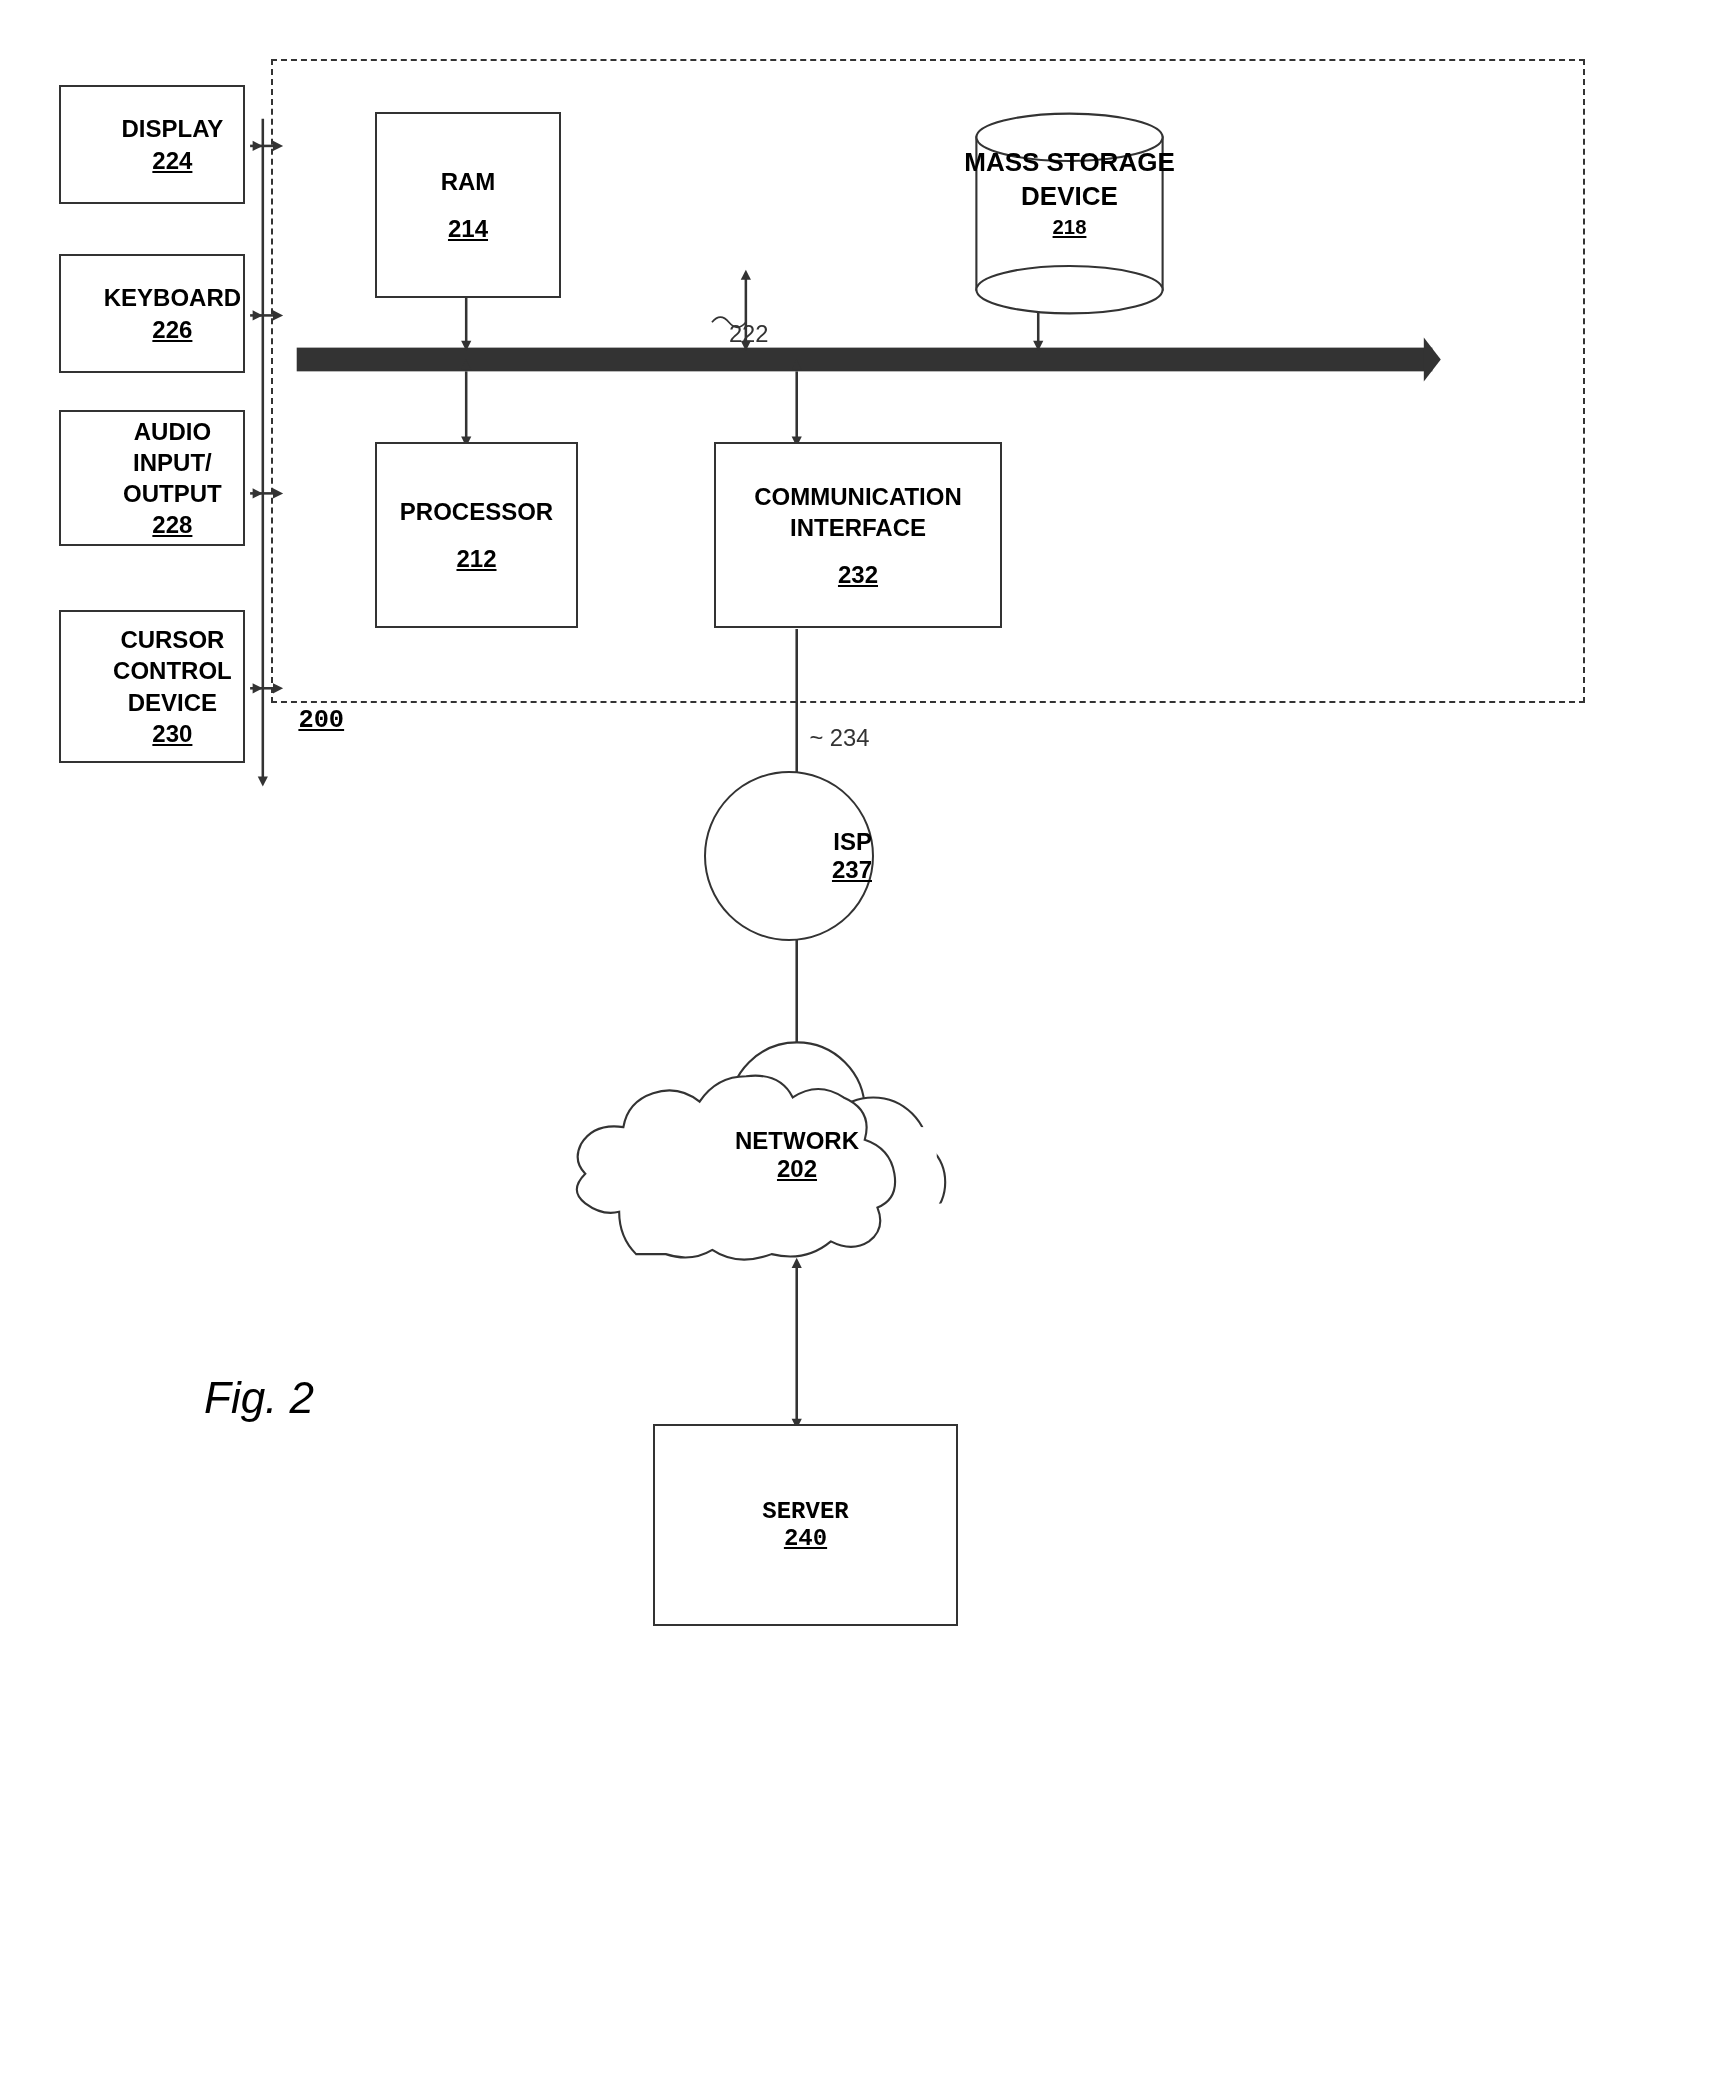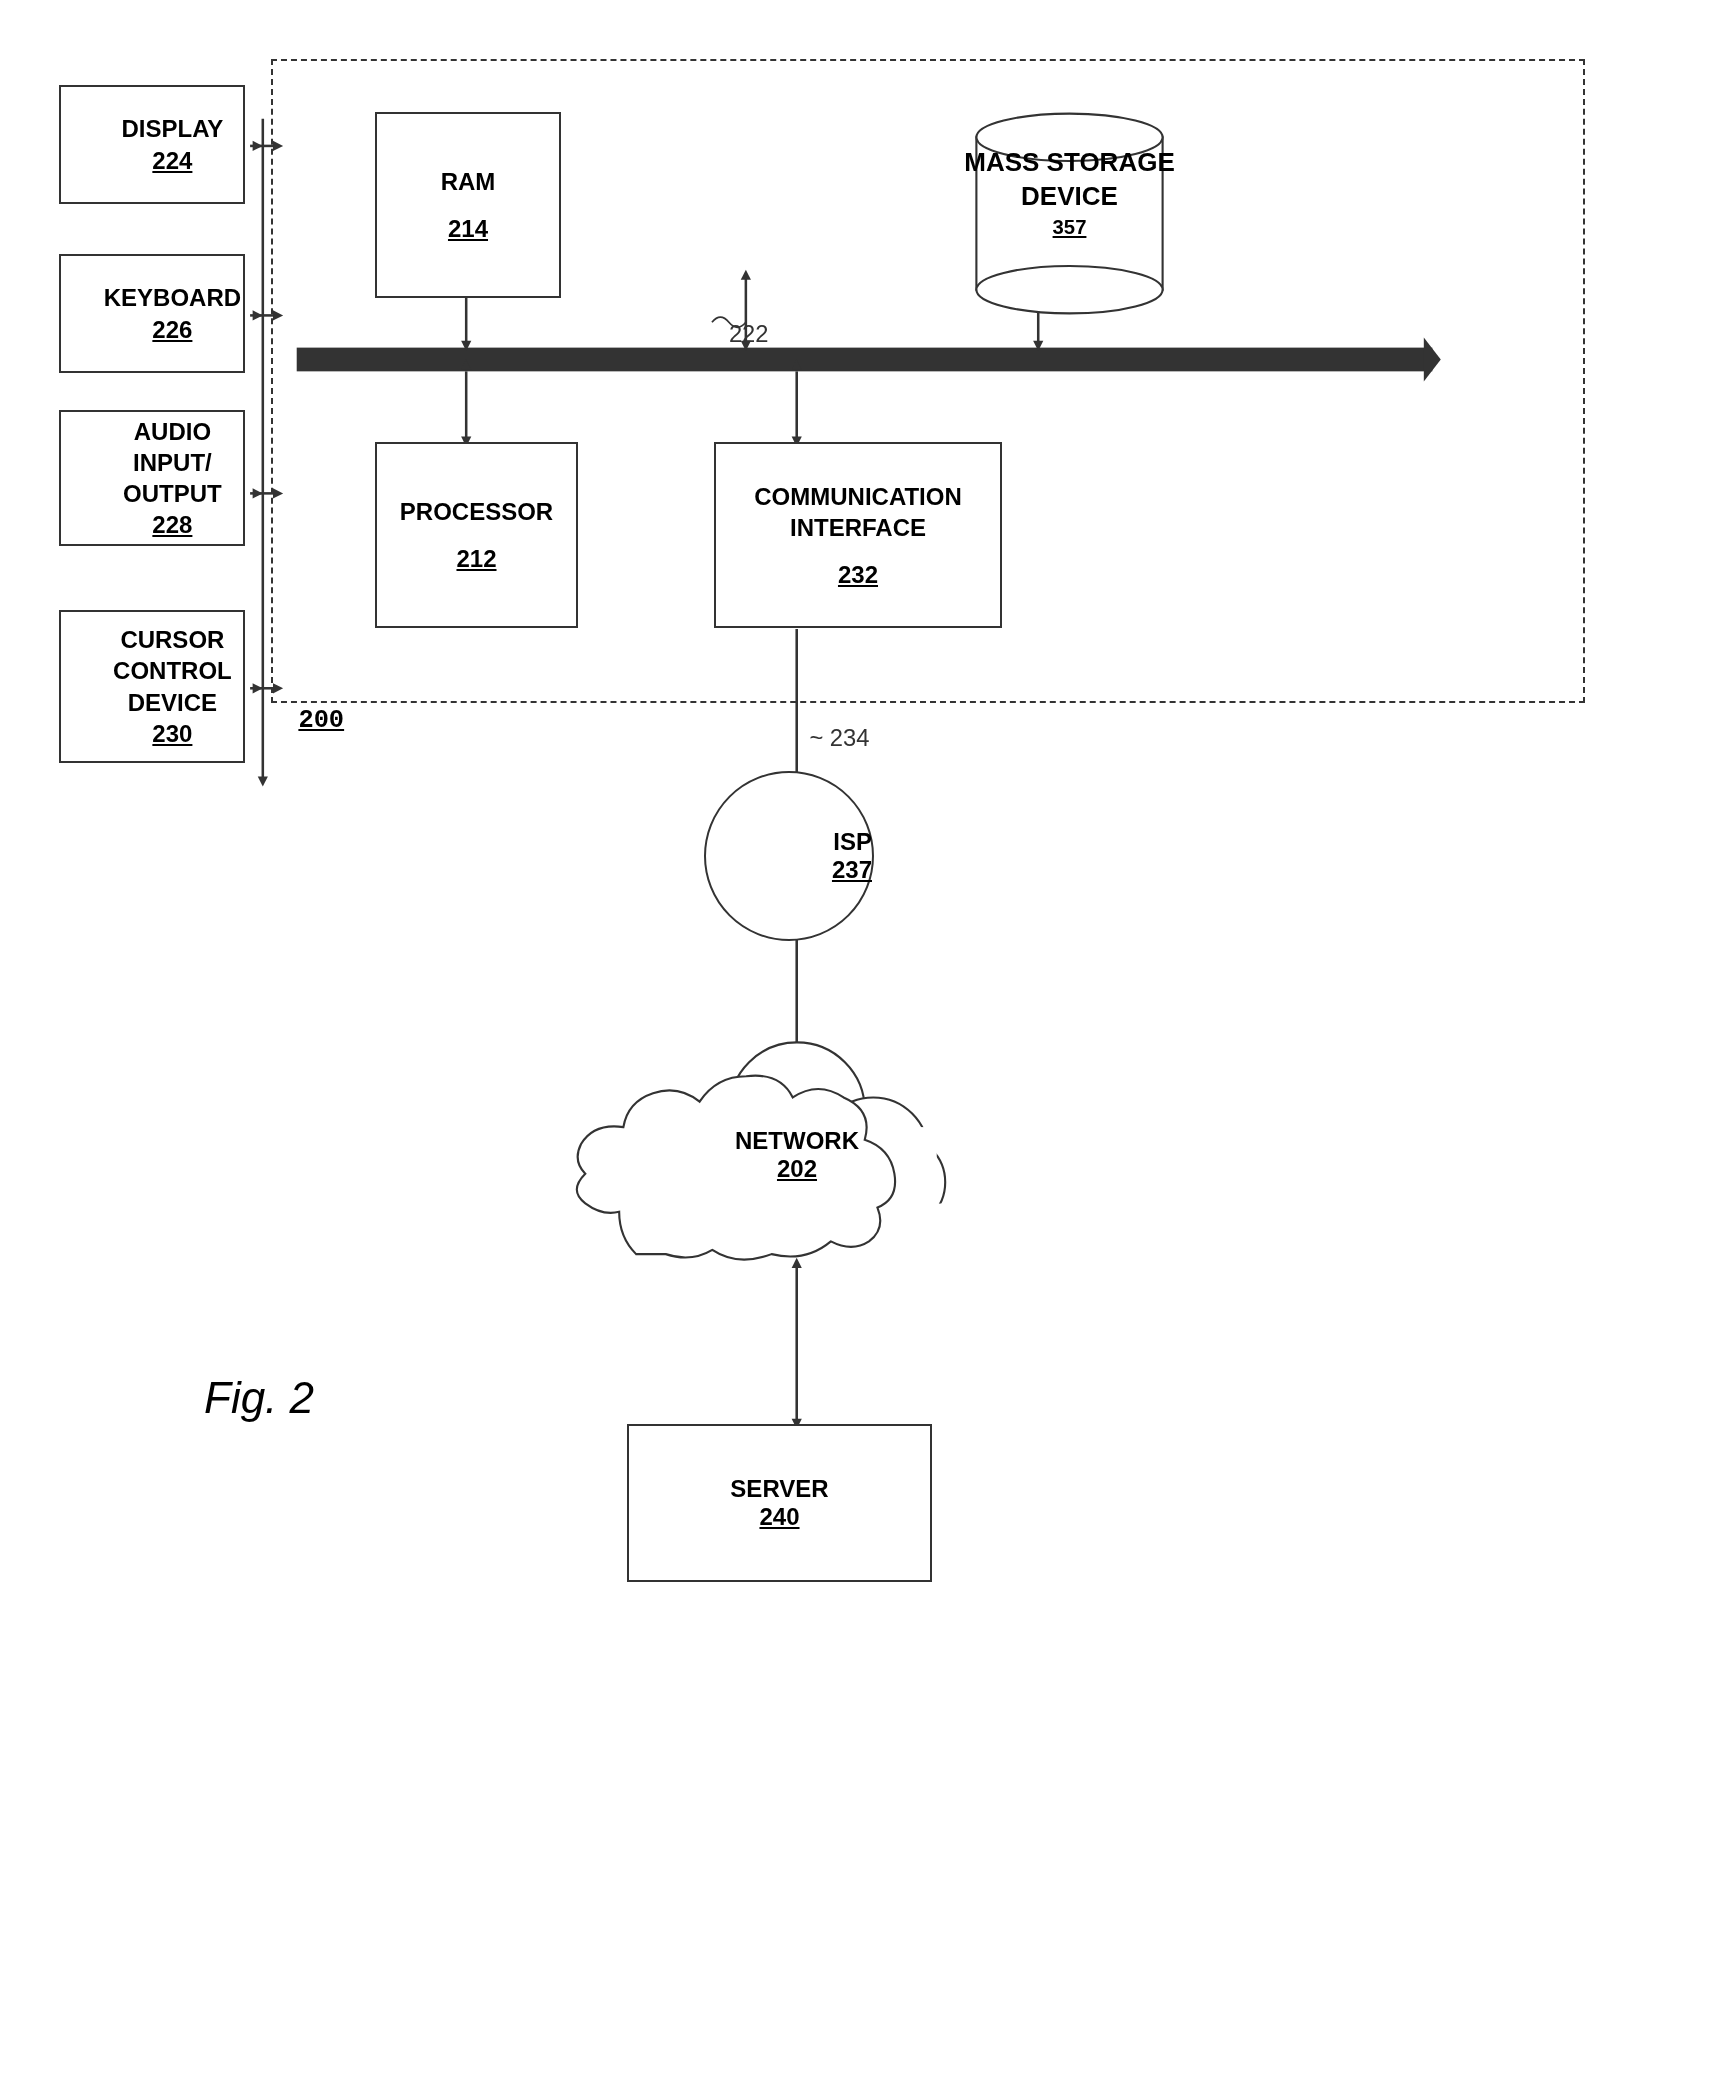--- a/index.html
+++ b/index.html
@@ -331,21 +331,21 @@
       <svg width="237" height="237" class="cylinder-svg" viewBox="0 0 280 280">
 
         <rect x="30" y="50" width="220" height="180" fill="white" stroke="#333" stroke-width="2.5"></rect>
 
         <ellipse cx="140" cy="230" rx="110" ry="28" fill="white" stroke="#333" stroke-width="2.5"></ellipse>
 
         <ellipse cx="140" cy="50" rx="110" ry="28" fill="white" stroke="#333" stroke-width="2.5"></ellipse>
       </svg>
       <div class="mass-storage-label">
         <div style="font-size:26px;font-weight:bold;line-height:1.3;text-align:center;">MASS STORAGE DEVICE</div>
-        <div style="font-size:20.3px;font-weight:bold;text-decoration:underline;text-align:center;">357</div>
+        <div style="font-size:20.3px;font-weight:bold;text-decoration:underline;text-align:center;">218</div>
       </div>
     </div>
 
     <div class="internal-box processor-box">
       <span class="label-text">PROCESSOR</span>
       <span class="label-num">212</span>
     </div>
 
     <div class="internal-box comm-interface-box">
       <span class="label-text">COMMUNICATION INTERFACE</span>
@@ -378,21 +378,21 @@
       </g>
 
       <path d="M 80,280 Q 60,260 60,230 Q 40,235 20,220 Q 0,205 20,185 Q 5,170 15,150 Q 30,125 65,130 Q 70,100 100,90 Q 130,80 155,100 Q 175,70 210,70 Q 250,65 265,95 Q 295,75 325,95 Q 360,110 350,145 Q 380,155 385,185 Q 390,215 365,225 Q 375,250 355,265 Q 335,278 310,265 Q 280,290 240,280 Q 200,295 170,275 Q 145,290 115,280 Z" fill="white" stroke="#333" stroke-width="2.5"></path>
     </svg>
     <div style="position:absolute; top:110px; left:0; width:100%; text-align:center;">
       <div style="font-size:24px;font-weight:bold;">NETWORK</div>
       <div style="font-size:24px;font-weight:bold;text-decoration:underline;">202</div>
     </div>
   </div>
 
-  <div class="server-box" style="top: 1390px; left: 593px; width: 305px; height: 158px;">
+  <div class="server-box" style="top: 1390px; left: 619px; width: 305px; height: 202px; font-family: Liberation Mono, monospace;">
     <span class="label-text">SERVER</span>
     <span class="label-num">240</span>
   </div>
 
   <div class="fig-caption">
     <span>Fig. 2</span>
   </div>
 
 </div>
 

